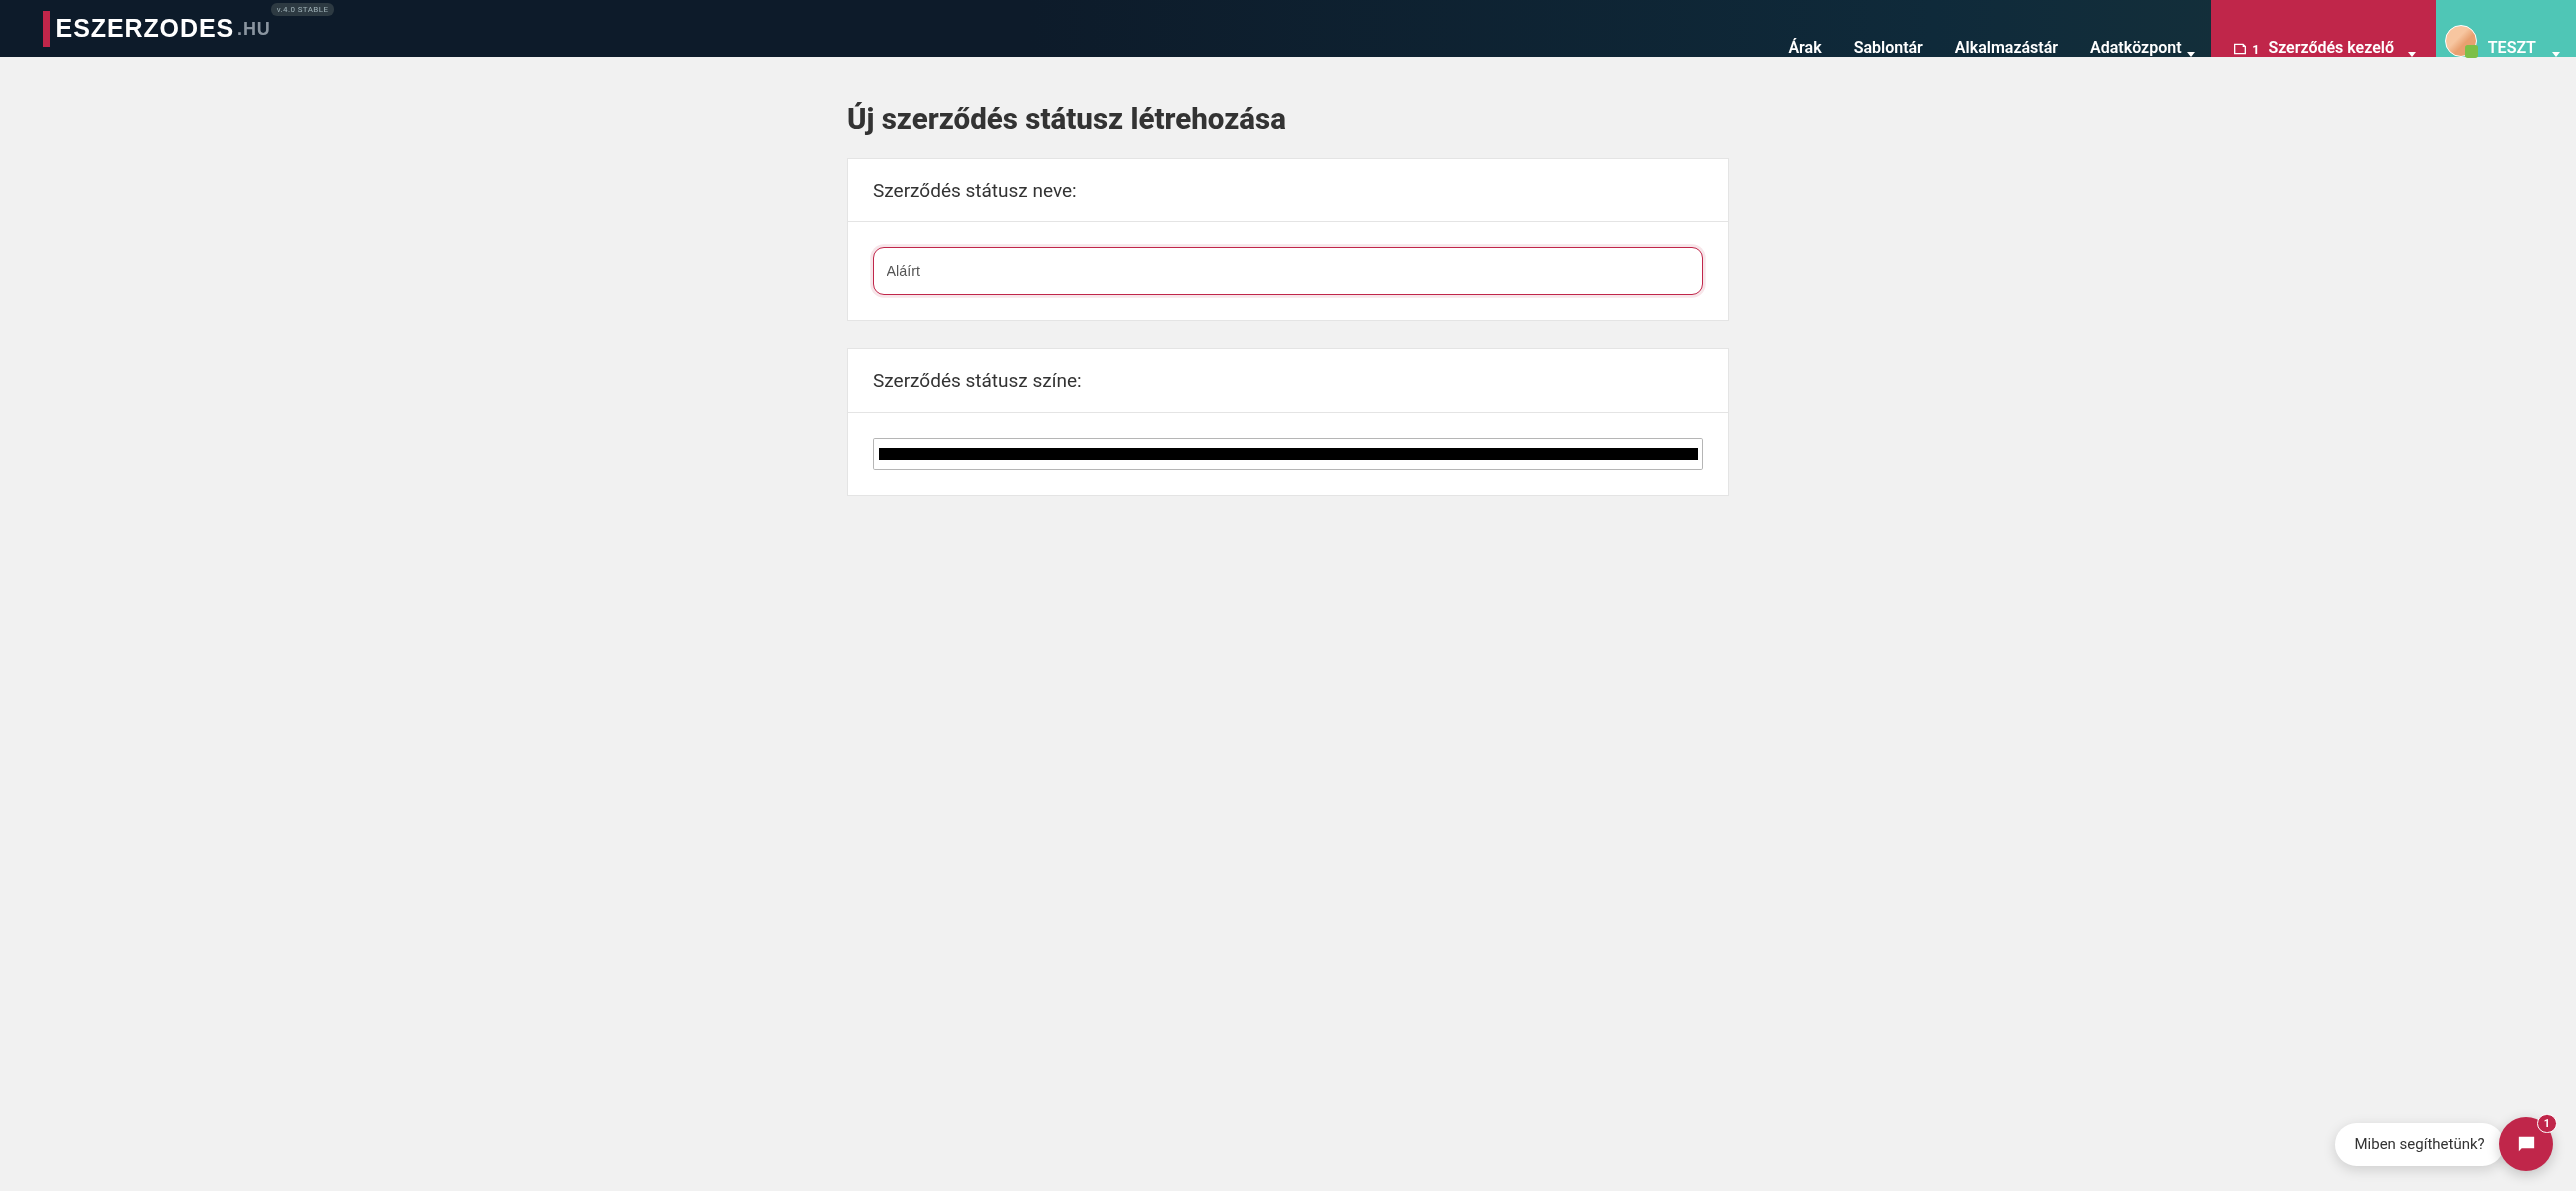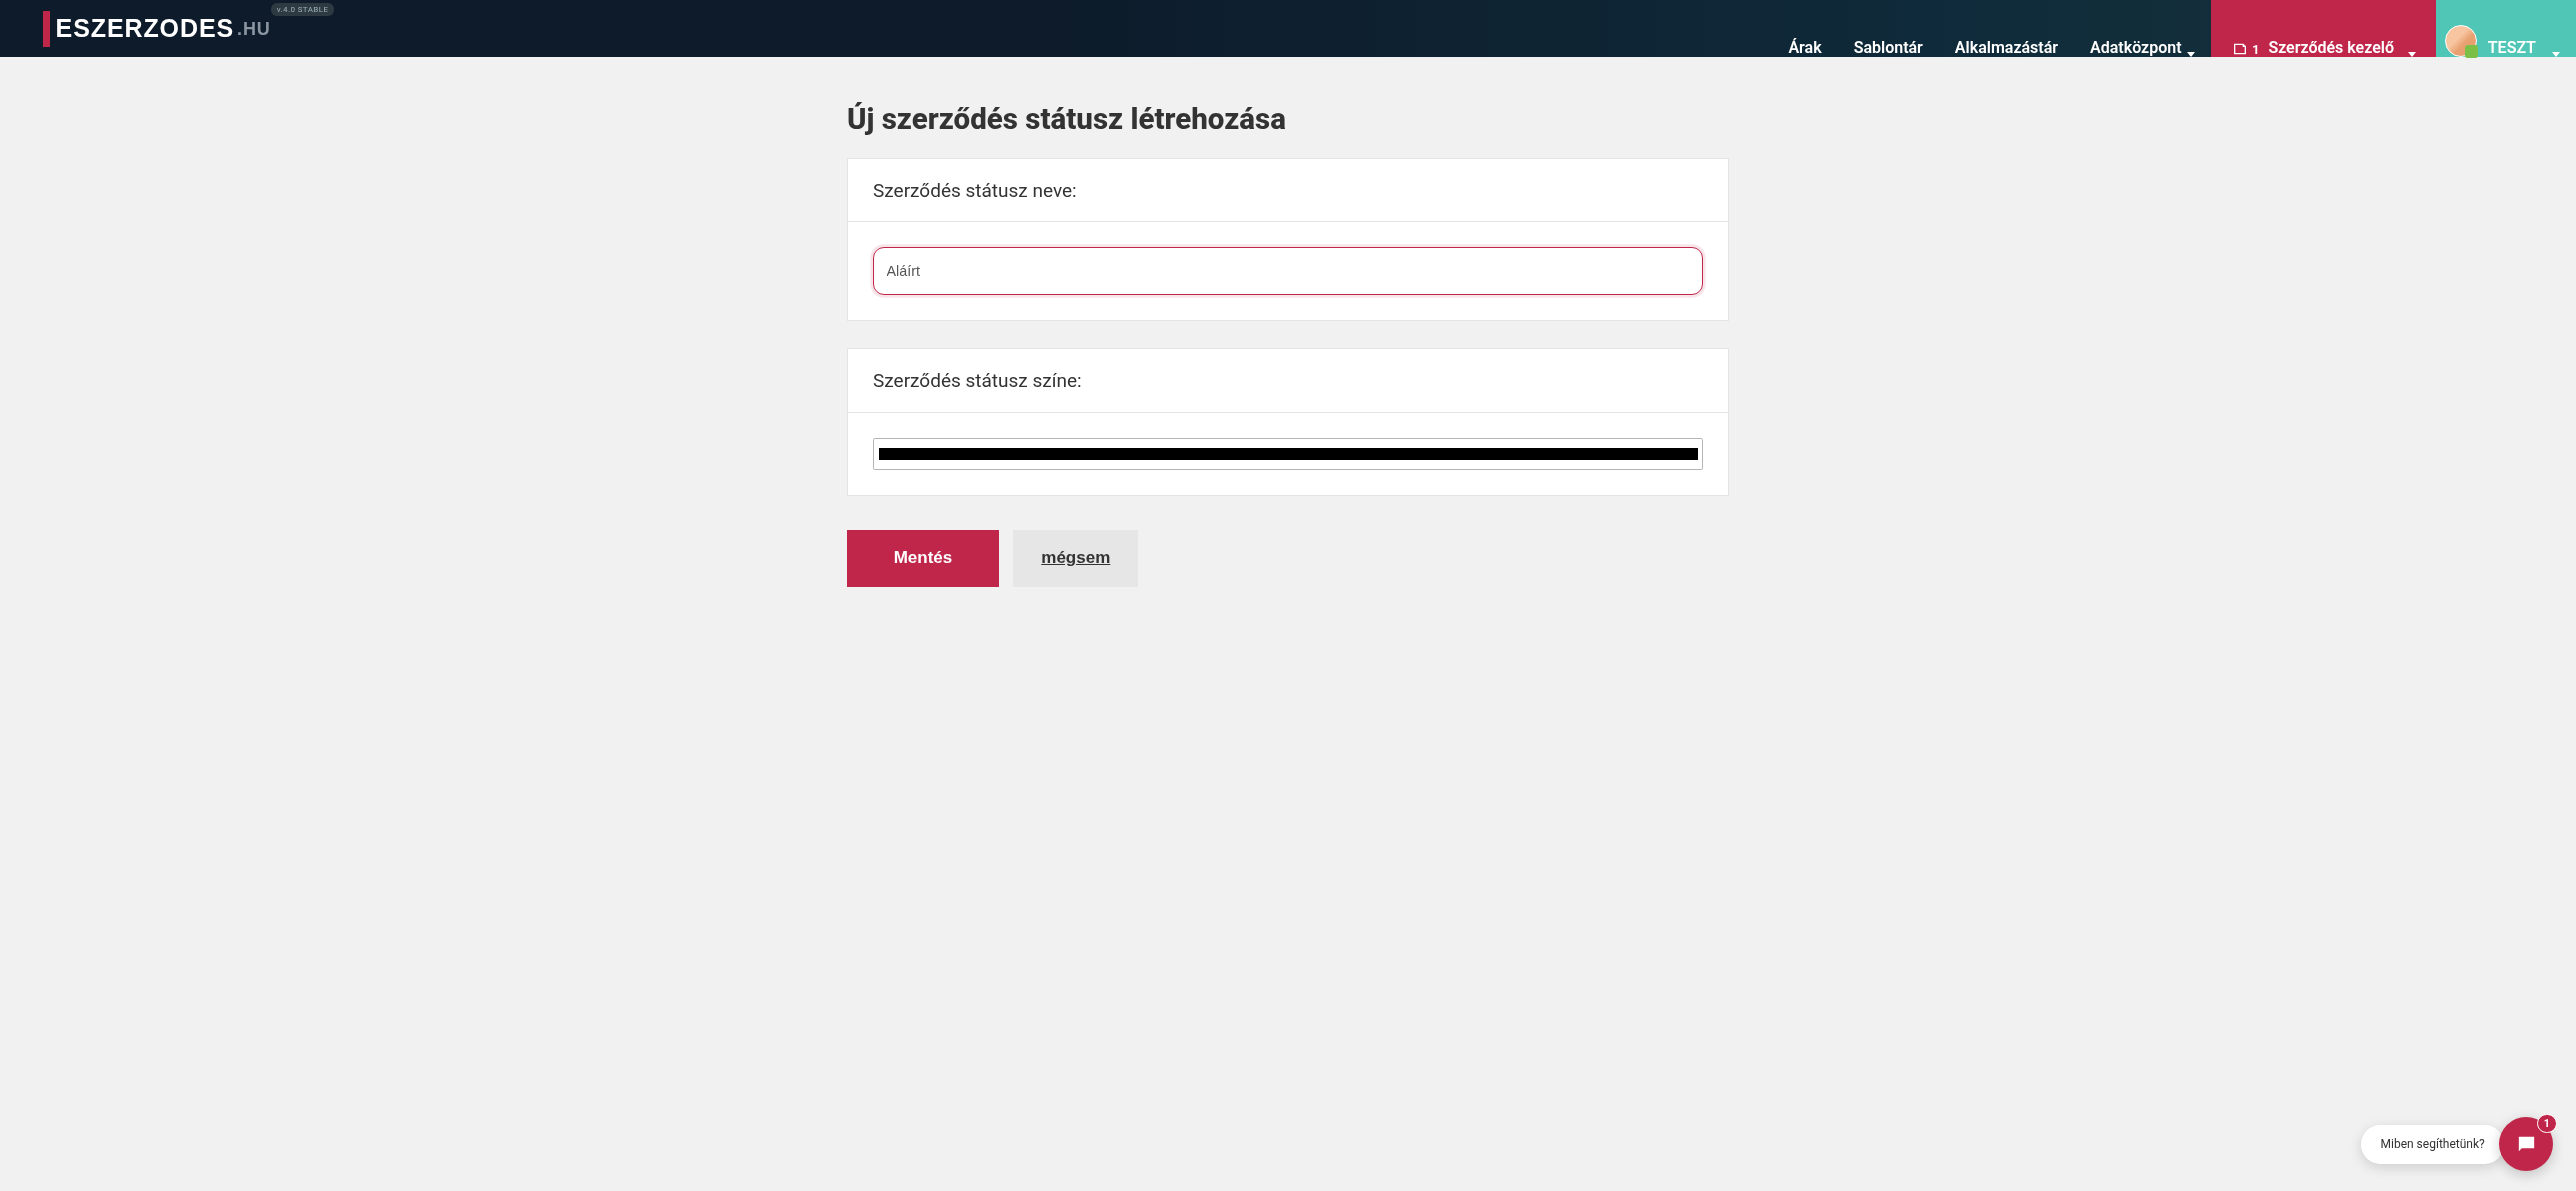--- a/index.html
+++ b/index.html
@@ -196,21 +196,21 @@
       right: 23px;
       display: flex;
       align-items: center;
       gap: 0;
     }
     .chat-pill {
       background: #fff;
       border-radius: 23px;
       box-shadow: 0 3.6px 12.5px rgba(0,0,0,0.15);
       padding: 12.5px 19.7px;
-      font-size: 12px;
+      font-size: 15px;
       color: #333;
       margin-right: -5.4px;
     }
     .chat-fab {
       width: 54px;
       height: 54px;
       border-radius: 50%;
       background: #c0264a;
       display: flex;
       align-items: center;
@@ -290,24 +290,20 @@
 
   <section class="panel">
     <div class="panel-head">Szerződés státusz színe:</div>
     <div class="panel-body">
       <div class="color-rect">
         <div class="color-swatch"></div>
       </div>
     </div>
   </section>
 
-  <div class="actions">
-    <button class="btn btn-primary">Mentés</button>
-    <button class="btn btn-secondary">mégsem</button>
-  </div>
 </main>
 
 <div class="chat-bubble">
   <div class="chat-pill">Miben segíthetünk?</div>
   <div class="chat-fab">
     <svg width="23" height="23" viewBox="0 0 24 24" fill="#fff">
         <path d="M4 4h16v12H7l-3 3V4z"></path>
       </svg>
     <div class="chat-badge">1</div>
   </div>

